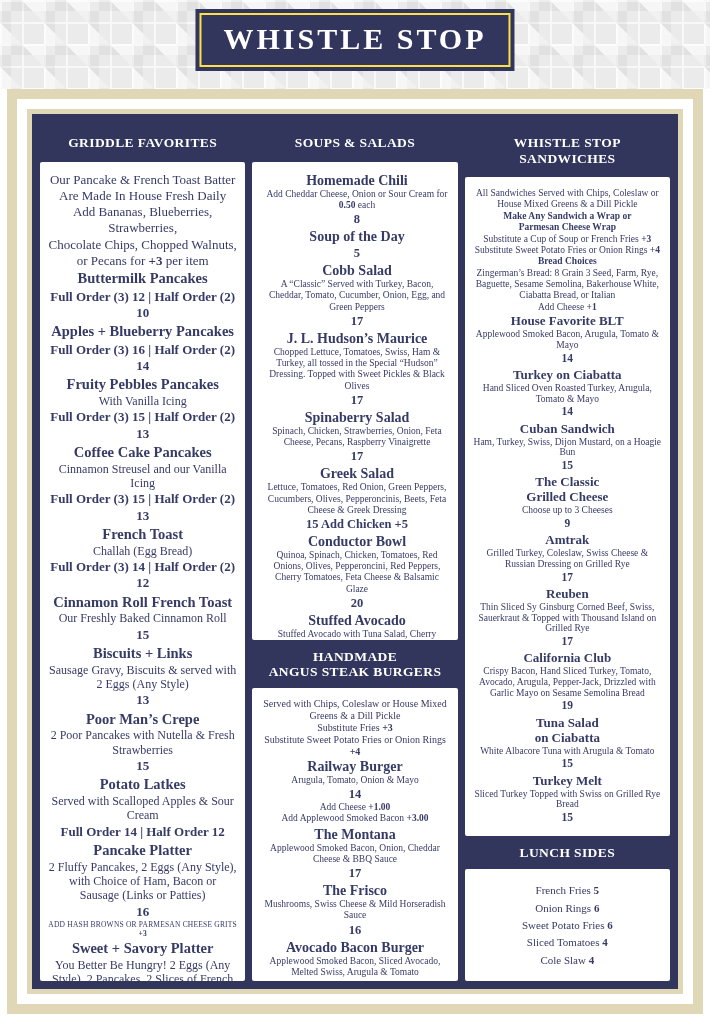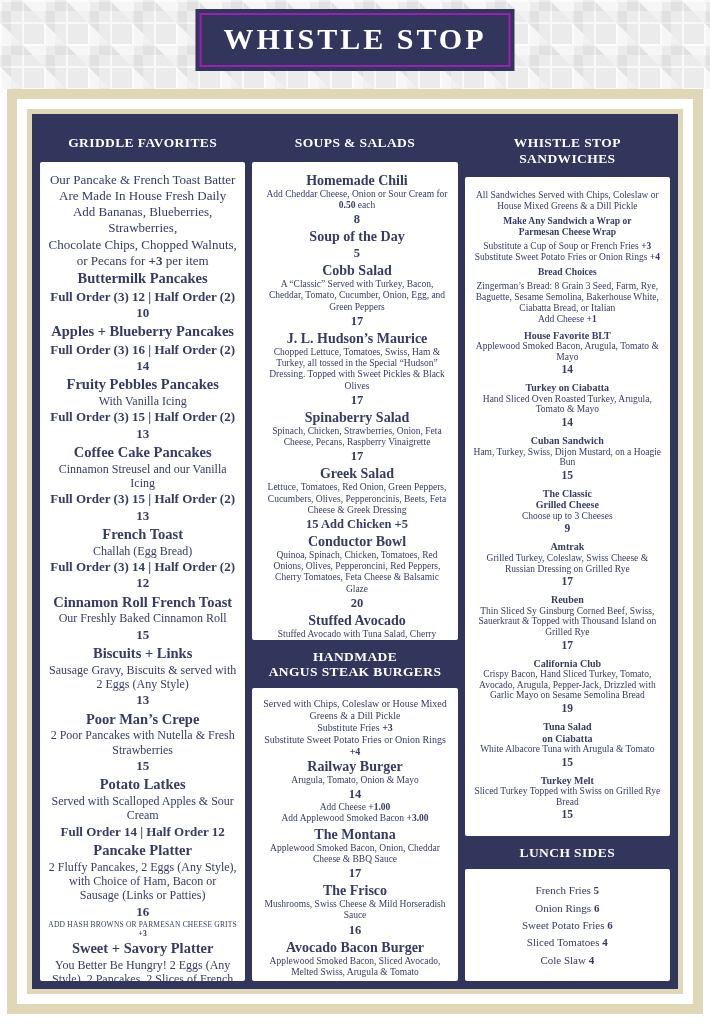--- a/index.html
+++ b/index.html
@@ -14,21 +14,21 @@
     background-image:
       linear-gradient(45deg, rgba(255,255,255,.55) 25%, transparent 25%, transparent 75%, rgba(255,255,255,.55) 75%),
       linear-gradient(45deg, rgba(0,0,0,.045) 25%, transparent 25%, transparent 75%, rgba(0,0,0,.045) 75%),
       linear-gradient(#f8f8f8 2px, transparent 2px),
       linear-gradient(90deg, #f8f8f8 2px, transparent 2px);
     background-size:44px 44px, 44px 44px, 22px 22px, 22px 22px;
     background-position:0 0, 11px 11px, 0 0, 0 0;
   }
   .logo{ position:absolute; left:50%; top:9px; transform:translateX(-50%);
          background:#32355c; padding:4px; }
-  .logo-inner{ border:2px solid #a21caf; padding:7px 22px 9px; }
+  .logo-inner{ border:2px solid #fde047; padding:7px 22px 9px; }
   .logo-text{ font-family:"Liberation Serif", serif; font-weight:700; color:#fff;
               font-size:30px; letter-spacing:3px; white-space:nowrap; }
 
   
   .frame  { margin:0 7px; height:925px; border:10px solid #e0d7b6; }
   .frame2 { height:100%; border:10px solid #ffffff;font-family:Liberation Serif, serif; }
   .frame3 { height:100%; border:5px solid #e0d7b6; }
 
   
   .panel{ height:100%; background:#32355c; padding:8px; display:flex; gap:7px; }
@@ -60,21 +60,21 @@
   .col-left  .item-price{ font-size:13px; line-height:1.25; }
   .col-left  .item-note{ font-size:7.5px; letter-spacing:.2px; }
   .col-left  .intro{ font-size:13px; line-height:1.25; }
 
   .col-mid   .item-name{ font-size:14px; line-height:1.15; }
   .col-mid   .item-desc{ font-size:9.5px; line-height:1.18; }
   .col-mid   .item-price{ font-size:12.5px; line-height:1.2; }
   .col-mid   .item-note{ font-size:9.5px; line-height:1.2; }
   .col-mid   .intro{ font-size:10px; line-height:1.2; }
 
-  .col-right .item-name{ font-size:10px; line-height:1.15; }
+  .col-right .item-name{ font-size:13px; line-height:1.15; }
   .col-right .item-desc{ font-size:9.5px; line-height:1.12; }
   .col-right .item-price{ font-size:11.5px; line-height:1.2; }
   .col-right .intro{ font-size:9.5px; line-height:1.17; }
   .side-line{ font-size:11px; color:#363b66; }
   .side-line b{ font-weight:700; }
 </style>
 </head>
 <body>
 
 <div class="page">

